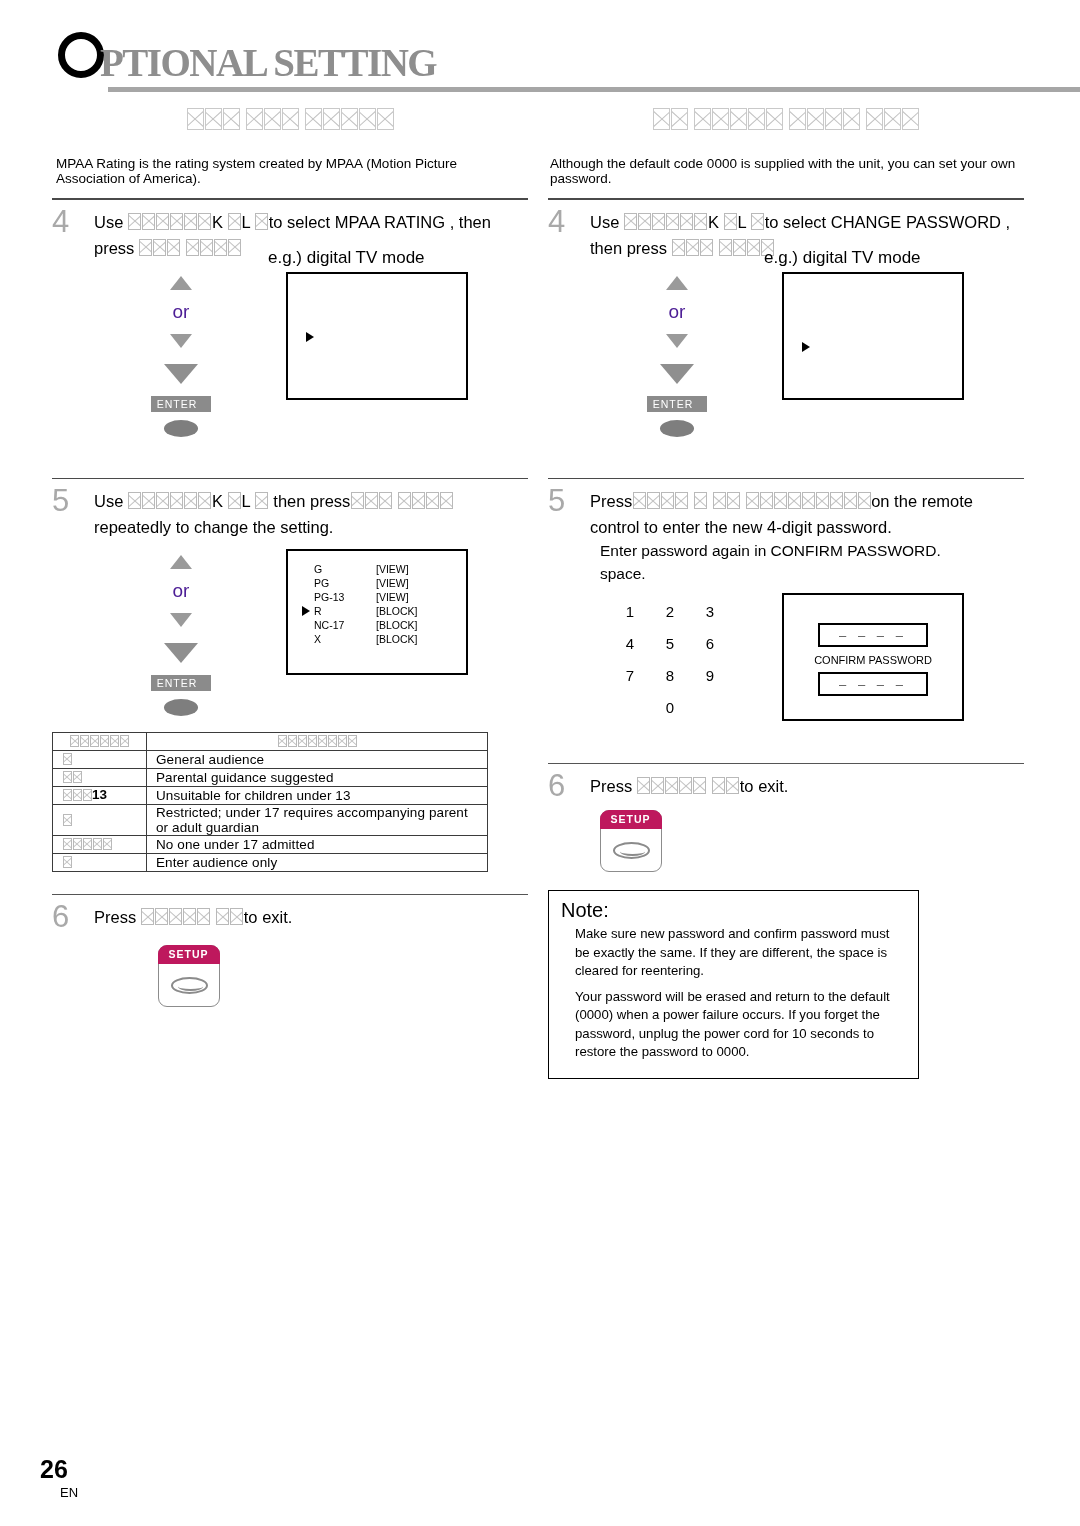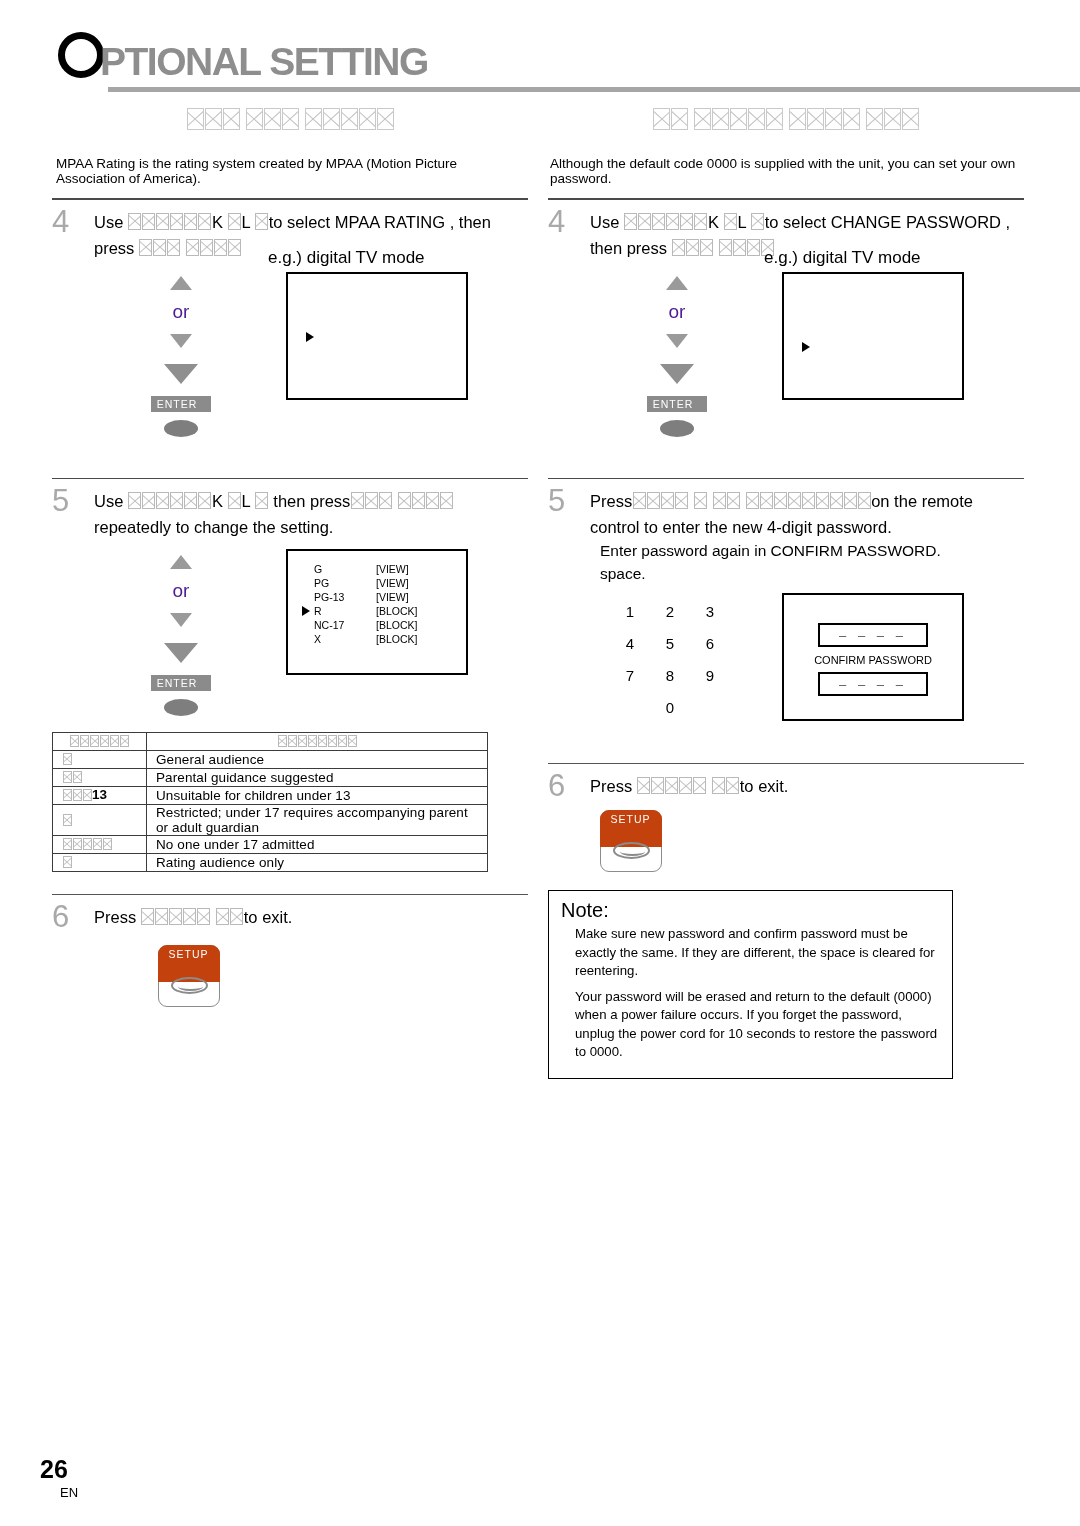--- a/index.html
+++ b/index.html
@@ -48,21 +48,21 @@
     width: 46px; height: 46px;
     border: 7px solid #000;
     border-radius: 50%;
   }
   .header-title {
     position: absolute; left: 52px; top: 6px;
     font-size: 39px; font-weight: bold;
     letter-spacing: -1.5px;
     color: #8e8e8e;
     white-space: nowrap;
-    font-family: Liberation Sans, sans-serif;
+    font-family: Liberation Serif, serif;
   }
   .header-rule {
     position: absolute; left: 60px; top: 53px;
     width: 972px; height: 5px; background: #a6a6a6;
   }
 
   
   .col { position: absolute; top: 108px; width: 476px; }
   .col-left  { left: 52px; }
   .col-right { left: 548px; }
@@ -159,28 +159,29 @@
   
   .setup-btn {
     width: 62px; height: 62px;
     border: 1.5px solid #8c8c8c;
     border-radius: 9px;
     position: relative;
     background: #fff;
   }
   .setup-cap {
     position: absolute; left: -1.5px; top: -1.5px;
-    width: 62px; height: 37px;
-    background: #c2410c;
+    width: 62px; height: 19px;
+    background: #be185d;
     border-radius: 9px 9px 0 0;
     color: #fff;
     font-size: 10.5px;
     letter-spacing: 1px;
     text-align: center;
     line-height: 19px;
+    font-weight: bold;
   }
   .setup-oval {
     position: absolute;
     left: 12px; top: 31px;
     width: 37px; height: 17px;
     border: 2px solid #8b8b8b;
     border-radius: 50%;
   }
   .setup-oval::after {
     content: "";
@@ -205,21 +206,21 @@
     letter-spacing: 4px;
     line-height: 22px;
     color: #555;
   }
   .pwlabel { text-align: center; font-size: 11px; margin: 7px 0 6px; }
 
   
   .notebox {
     border: 1.5px solid #000;
     padding: 8px 12px 16px 12px;
-    width: 405px;
+    width: 371px;
   }
   .note-title { font-size: 20px; margin-bottom: 3px; }
   .note-p { font-size: 13.2px; line-height: 18.5px; margin: 0 0 7px 14px; }
   .note-p:last-child { margin-bottom: 0; }
 
   
   .footer { position: absolute; left: 40px; bottom: 26px; }
   .page-no { font-size: 25px; font-weight: bold; }
   .page-lang { font-size: 13px; margin-left: 20px; margin-top: 1px; }
 </style>
@@ -338,21 +339,21 @@
         <tr>
           <td class="code"><span class="tofu sm"><i></i></span></td>
           <td class="desc">Restricted; under 17 requires accompanying parent or adult guardian</td>
         </tr>
         <tr>
           <td class="code"><span class="tofu sm"><i></i><i></i><i></i><i></i><i></i></span></td>
           <td class="desc">No one under 17 admitted</td>
         </tr>
         <tr>
           <td class="code"><span class="tofu sm"><i></i></span></td>
-          <td class="desc">Rating audience only</td>
+          <td class="desc">Enter audience only</td>
         </tr>
       </tbody>
   </table>
 
   <div class="rule thin" style="margin-top:22px;"></div>
 
   <div class="step">
     <div class="step-num">6</div>
     <div class="step-text">
       <span>Press</span>

